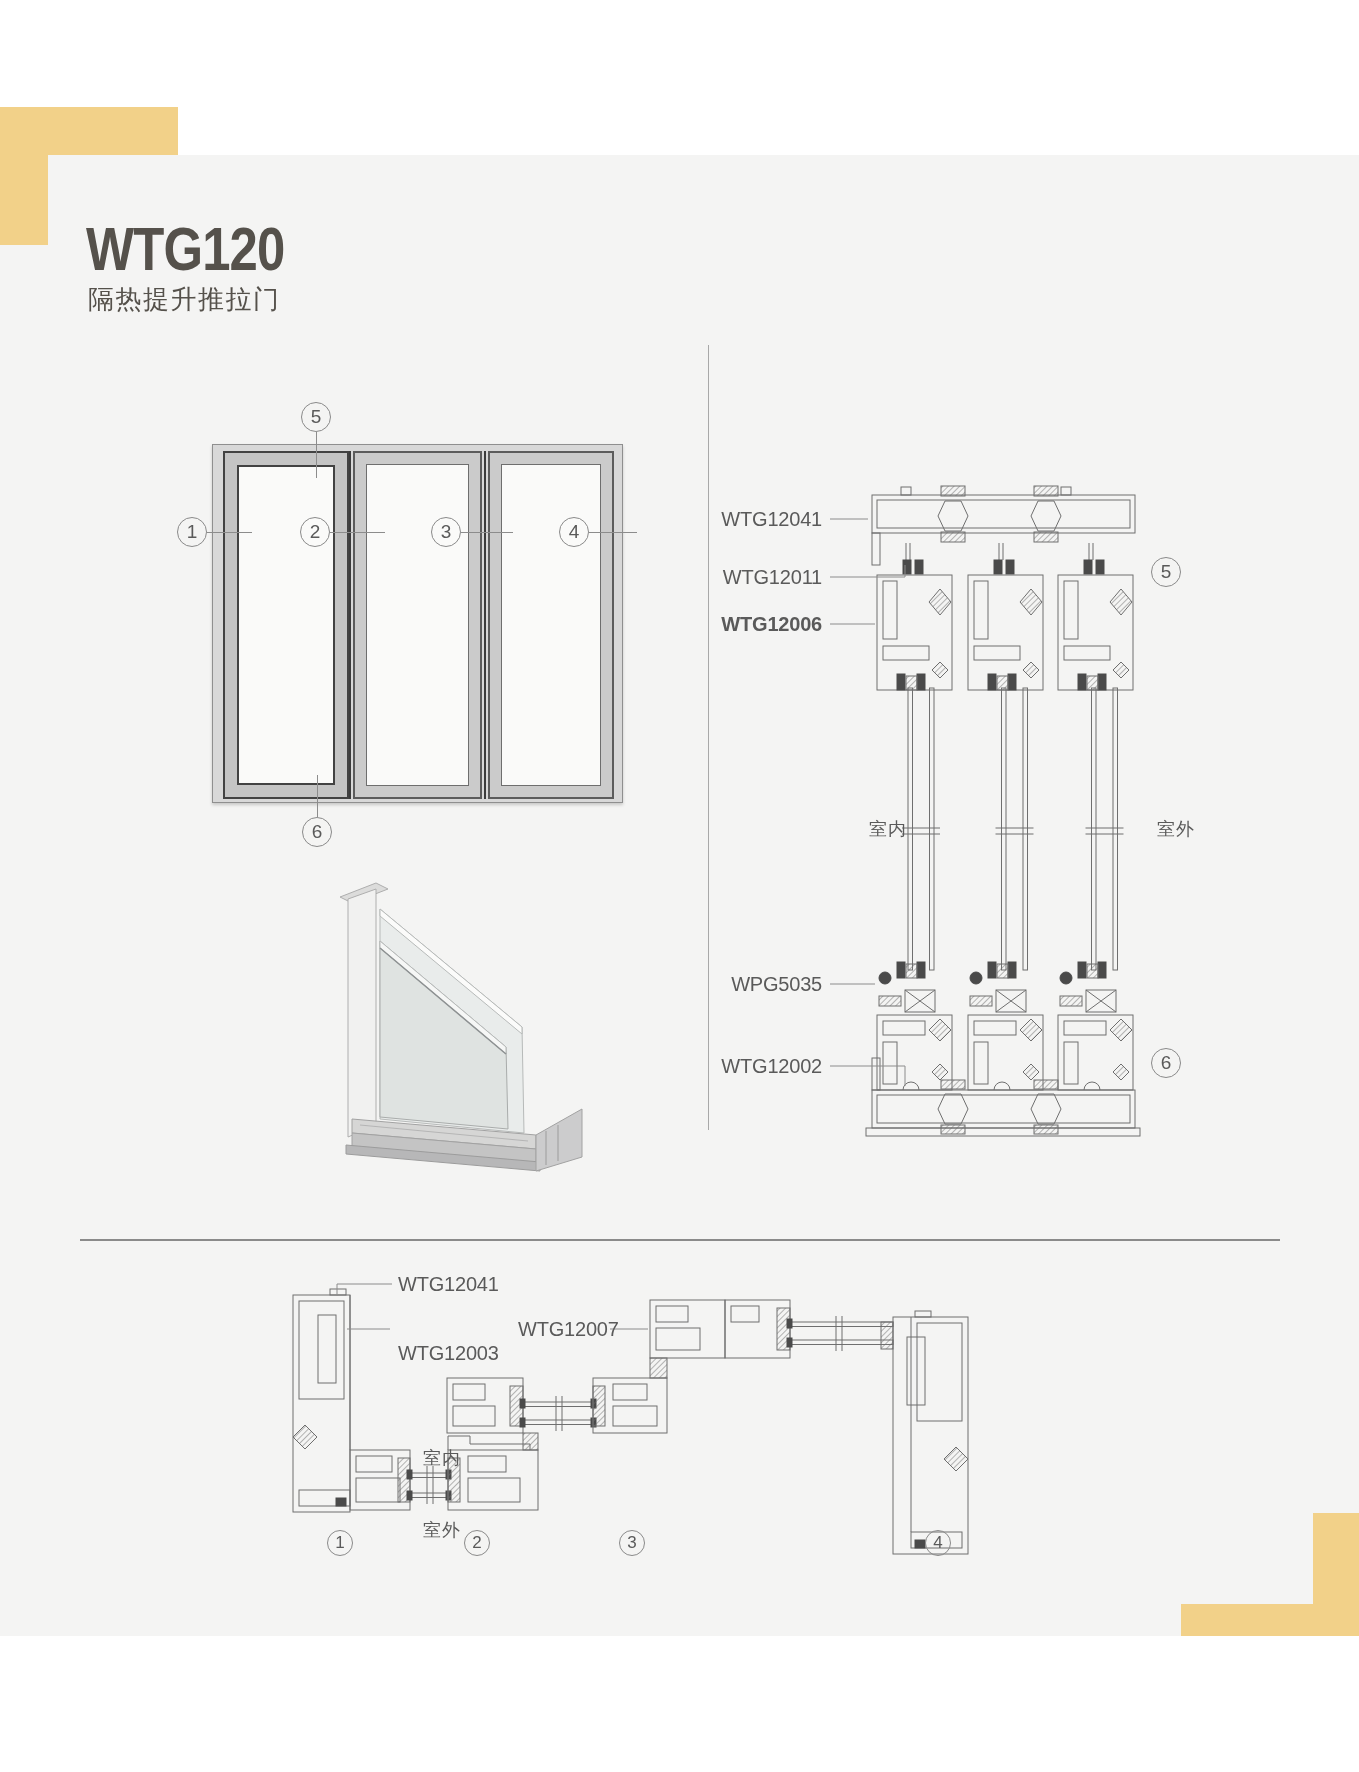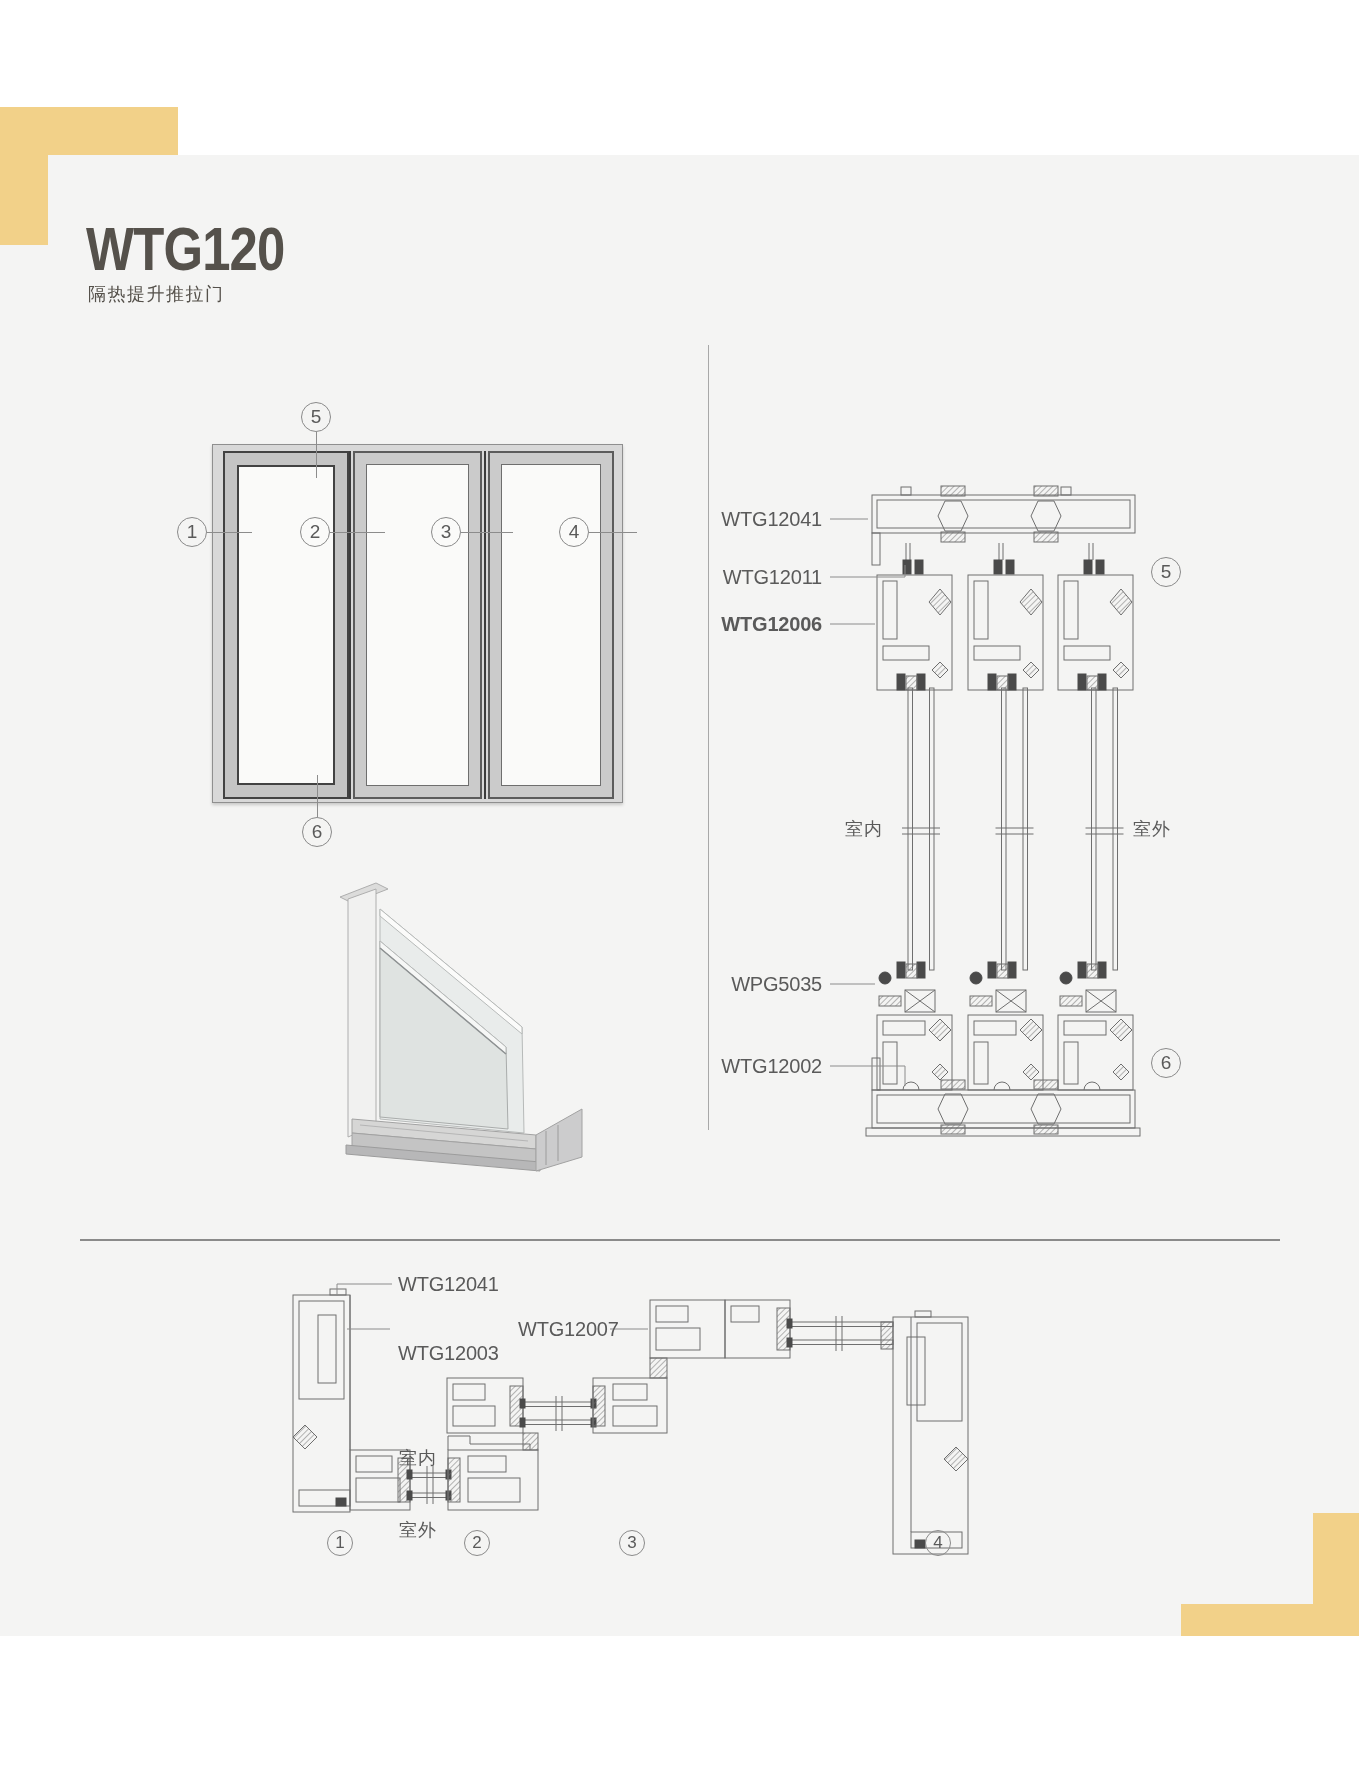--- a/index.html
+++ b/index.html
@@ -7,33 +7,33 @@
     --lead:#8c8c8c; --draw:#6f6f6f; --framegray:#d8d8d8;
   }
   *{margin:0;padding:0;box-sizing:border-box;}
   body{background:#ffffff;font-family:"Liberation Sans","DejaVu Sans",sans-serif;}
   .canvas{position:relative;width:1359px;height:1636px;background:#ffffff;overflow:hidden;}
   .abs{position:absolute;}
   .panel-bg{left:0;top:155px;width:1359px;height:1497px;background:var(--panel);}
   .accent{background:var(--accent);}
   .title{left:86px;top:218px;font-size:62px;font-weight:bold;color:var(--ink);
          line-height:1;transform:scaleX(0.82);transform-origin:left top;letter-spacing:-1px;white-space:nowrap;}
-  .subtitle{left:88px;top:282px;font-size:18px;color:var(--ink);letter-spacing:1.5px;white-space:nowrap;}
+  .subtitle{left:88px;top:282px;font-size:26px;color:var(--ink);letter-spacing:1.5px;white-space:nowrap;}
   .pagenum{left:88px;top:1674px;font-size:21px;font-weight:bold;color:var(--ink);letter-spacing:1px;}
   .vline{width:1px;background:#a8a8a8;}
   .hline{height:2px;background:#8a8a8a;}
   .lead-v{width:1px;background:var(--lead);}
   .lead-h{height:1px;background:var(--lead);}
   .callout{border:1px solid #8a8a8a;border-radius:50%;color:var(--label);
            display:flex;align-items:center;justify-content:center;background:transparent;}
   .co30{width:30px;height:30px;font-size:19px;}
   .co26{width:26px;height:26px;font-size:17px;}
   .lbl{font-size:20px;color:var(--label);letter-spacing:-0.2px;line-height:24px;white-space:nowrap;}
   .lbl-r{width:130px;text-align:right;}
-  .lbl-cjk{font-size:18px;width:62px;text-align:left;letter-spacing:1px;}
+  .lbl-cjk{font-size:18px;width:62px;text-align:right;letter-spacing:1px;}
   
   .door{left:212px;top:444px;width:411px;height:359px;background:var(--framegray);
         border:1px solid #8f8f8f;box-shadow:0 2px 3px rgba(0,0,0,.18);}
   .leaf{position:absolute;top:6px;height:348px;}
   .leaf-dark{border:2px solid #424242;background:#c4c4c4;}
   .leaf-gray{border:2px solid #5c5c5c;background:#cbcbcb;}
   .glass{position:absolute;background:#fafaf9;}
   .gap-line{position:absolute;top:6px;width:2px;height:348px;background:#3c3c3c;}
   
   .ln rect,.ln path,.ln polygon,.ln line,.ln circle{stroke:var(--draw);stroke-width:1;fill:none;}

